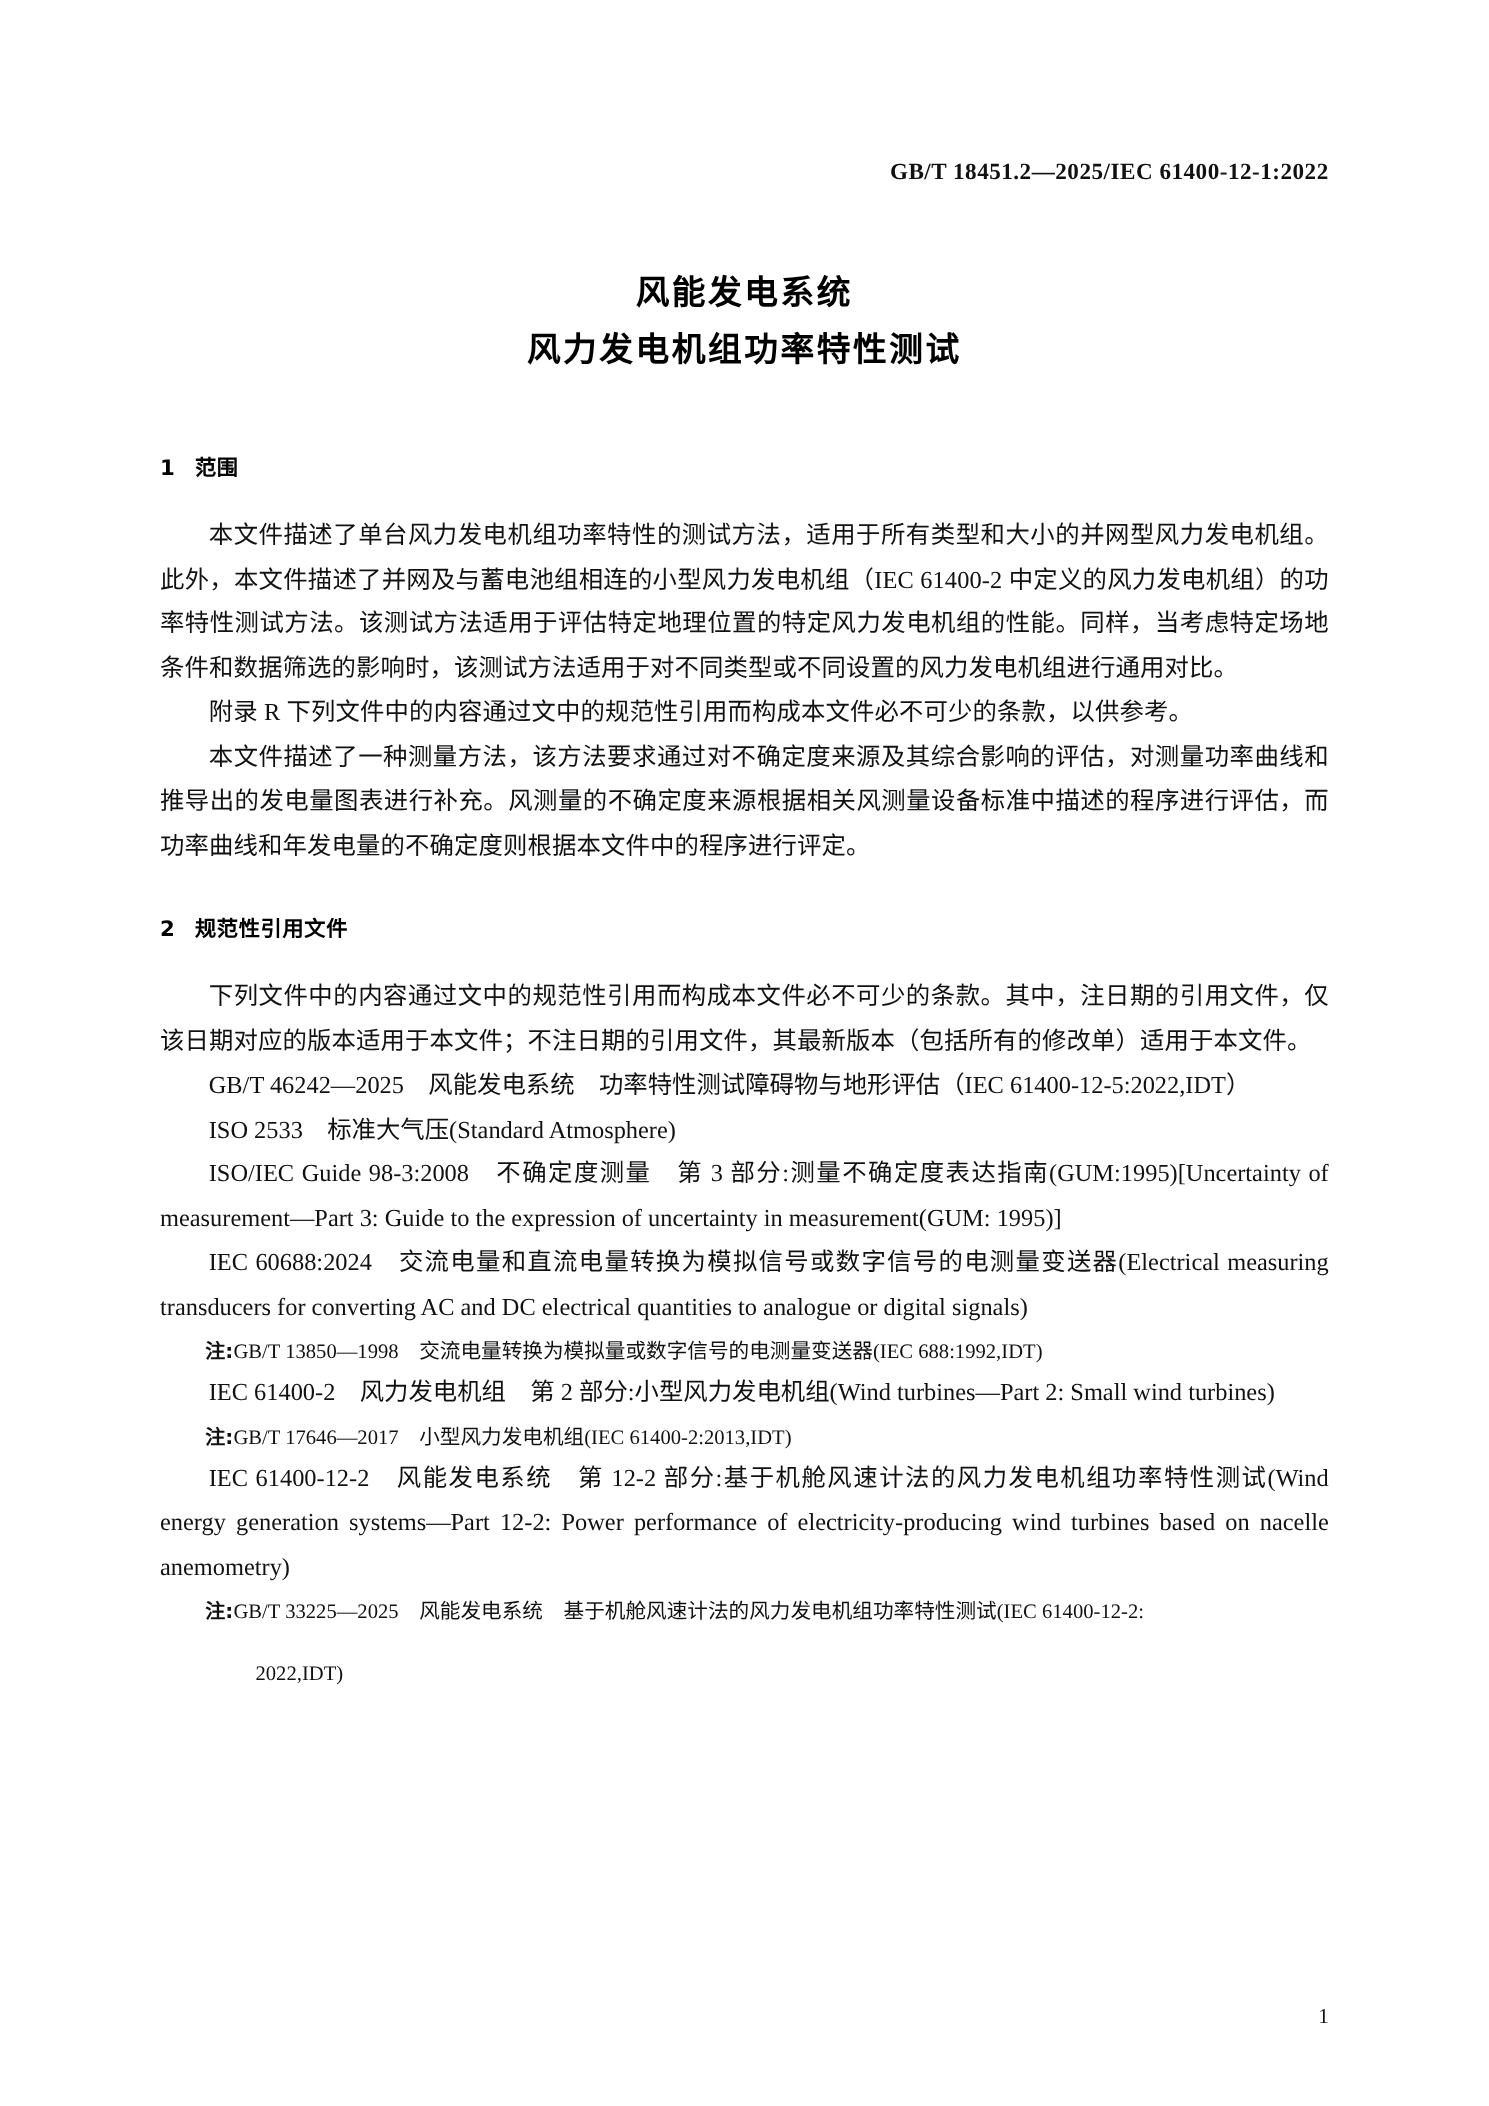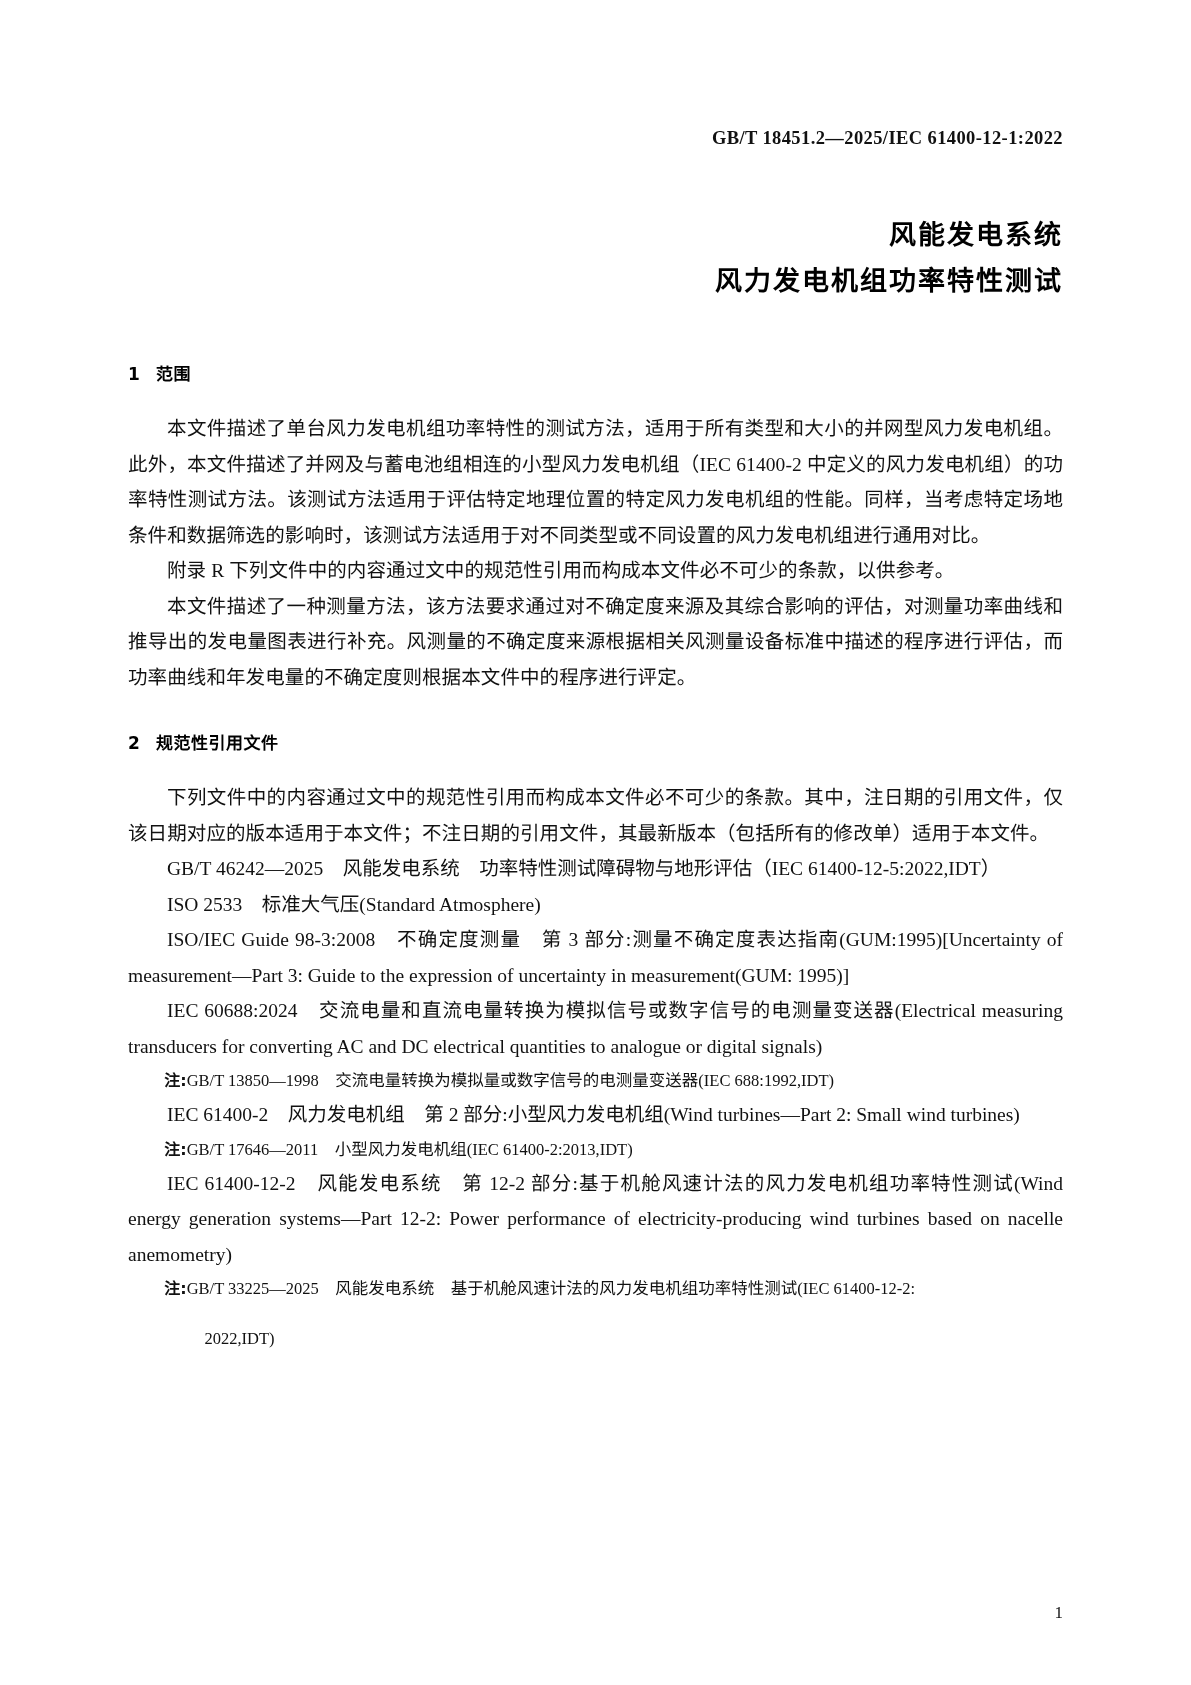--- a/index.html
+++ b/index.html
@@ -35,21 +35,21 @@
     color: #111111;
     white-space: nowrap;
   }
 
   
   .doc-title {
     position: absolute;
     top: 212px;
     left: 128px;
     right: 128px;
-    text-align: right;
+    text-align: center;
   }
   .doc-title .line1 {
     font-family: "DejaVu Sans", "Liberation Sans", sans-serif;
     font-weight: bold;
     font-size: 27px;
     letter-spacing: 2px;
     line-height: 46px;
     color: #000000;
   }
   .doc-title .line2 {
@@ -177,21 +177,21 @@
     <p class="hang">ISO 2533　标准大气压(Standard Atmosphere)</p>
     <p class="hang">ISO/IEC Guide 98-3:2008　不确定度测量　第 3 部分:测量不确定度表达指南(GUM:1995)[Uncertainty of measurement—Part 3: Guide to the expression of uncertainty in measurement(GUM: 1995)]</p>
 
 
     <p class="hang">IEC 60688:2024　交流电量和直流电量转换为模拟信号或数字信号的电测量变送器(Electrical measuring transducers for converting AC and DC electrical quantities to analogue or digital signals)</p>
 
     <p class="note-line"><span class="note-label">注:</span><span>GB/T 13850—1998　交流电量转换为模拟量或数字信号的电测量变送器(IEC 688:1992,IDT)</span></p>
 
     <p class="hang">IEC 61400-2　风力发电机组　第 2 部分:小型风力发电机组(Wind turbines—Part 2: Small wind turbines)</p>
 
-    <p class="note-line"><span class="note-label">注:</span><span>GB/T 17646—2011　小型风力发电机组(IEC 61400-2:2013,IDT)</span></p>
+    <p class="note-line"><span class="note-label">注:</span><span>GB/T 17646—2017　小型风力发电机组(IEC 61400-2:2013,IDT)</span></p>
 
     <p class="hang">IEC 61400-12-2　风能发电系统　第 12-2 部分:基于机舱风速计法的风力发电机组功率特性测试(Wind energy generation systems—Part 12-2: Power performance of electricity-producing wind turbines based on nacelle anemometry)</p>
 
     <p class="note-line"><span class="note-label">注:</span><span>GB/T 33225—2025　风能发电系统　基于机舱风速计法的风力发电机组功率特性测试(IEC 61400-12-2:</span></p>
     <p class="note-cont">2022,IDT)</p>
 
   </div>
 
   <div class="page-number">1</div>
 

